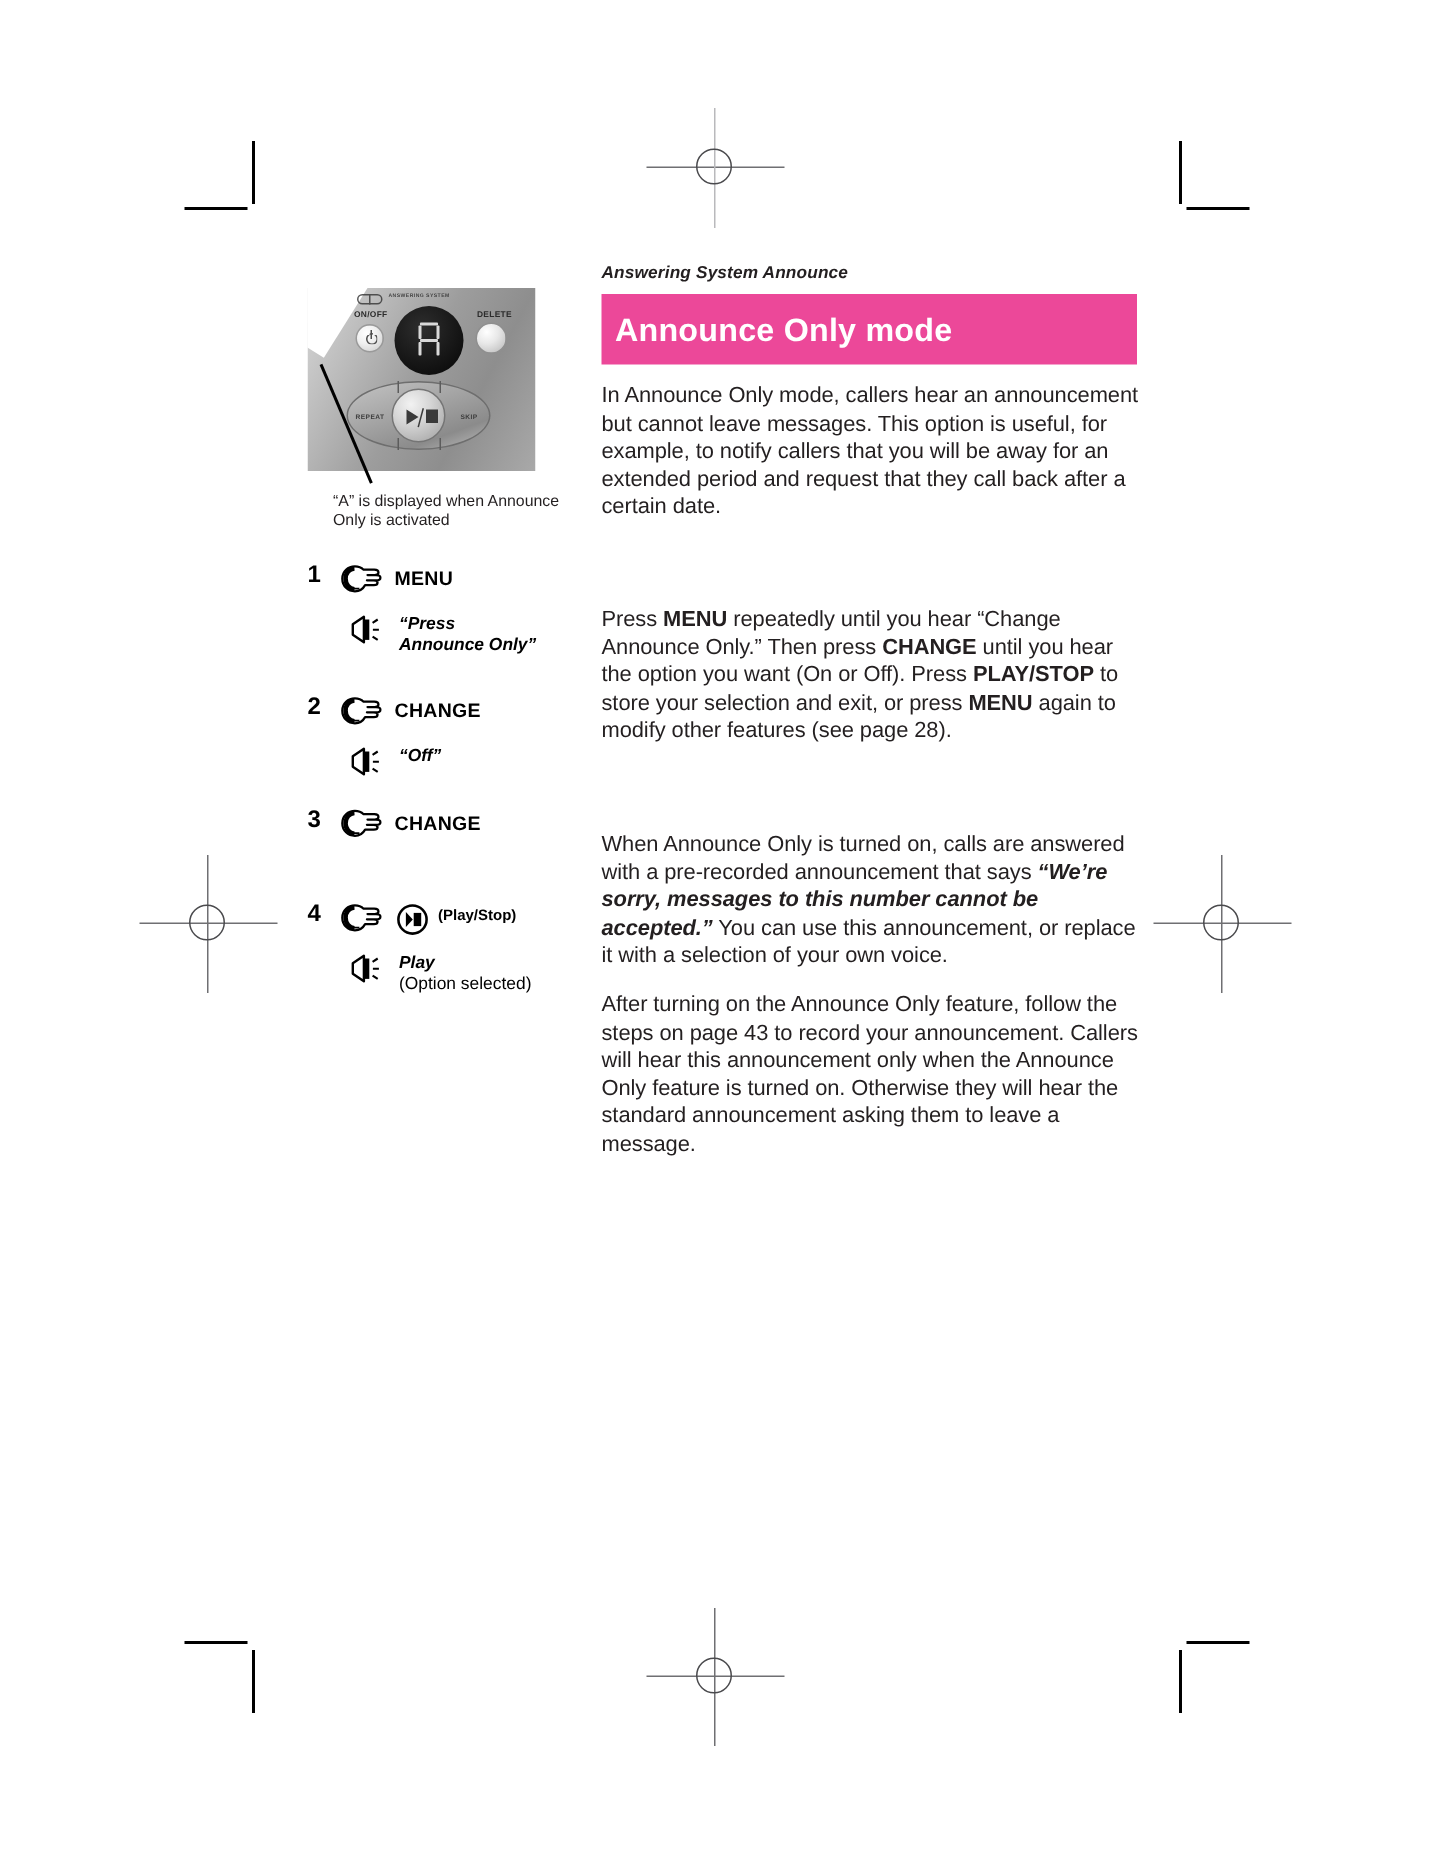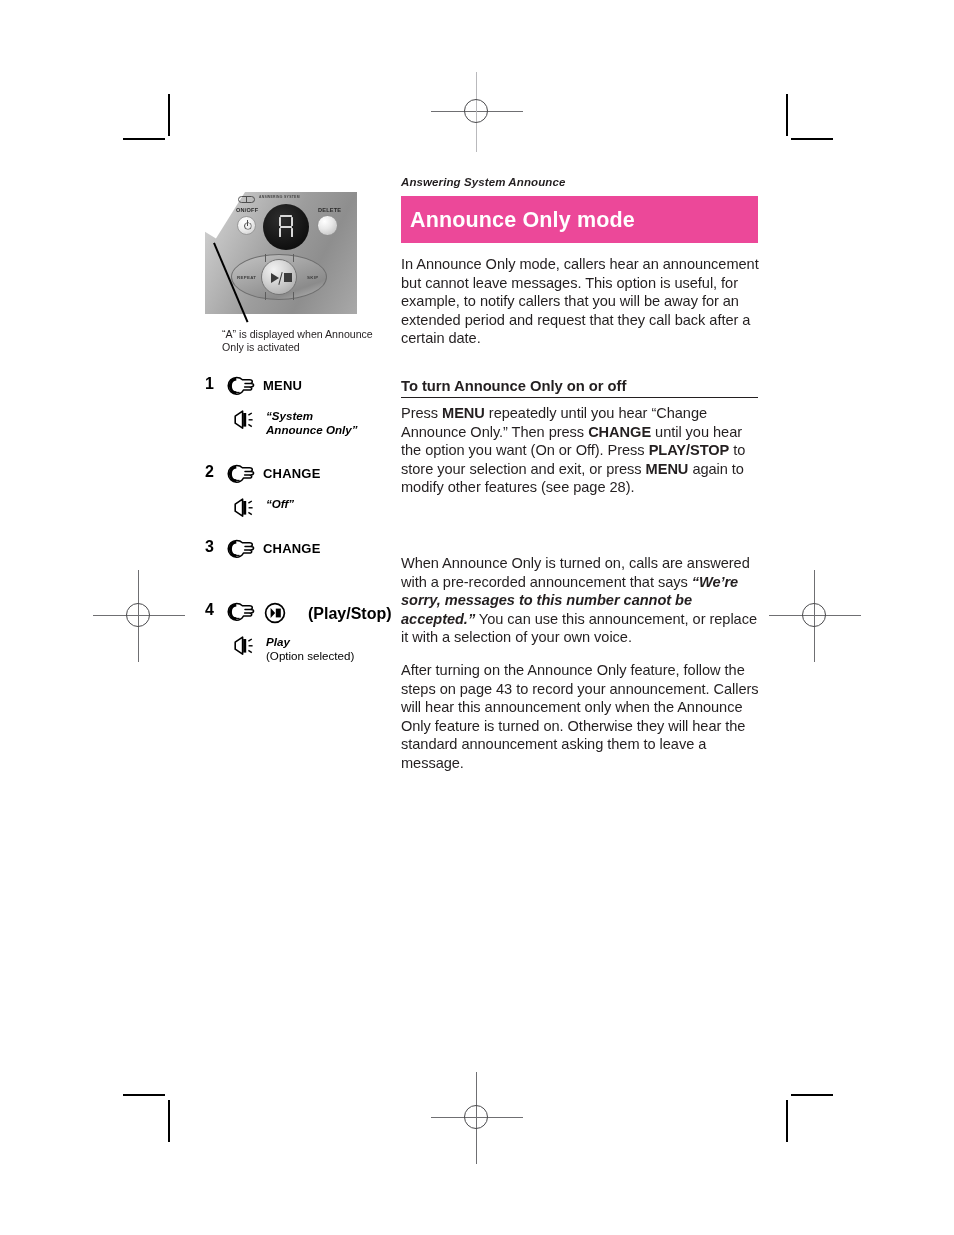--- a/index.html
+++ b/index.html
@@ -246,22 +246,22 @@
   .hand-icon { position: absolute; left: 25px; top: 1px; }
   .spk-row { position: relative; }
   .spk-icon { position: absolute; left: 33px; top: 1px; }
   .spk-text {
     position: absolute; left: 66px; top: 0;
     font-size: 11.6px; line-height: 13.6px;
     font-style: italic; font-weight: bold; color: #000;
   }
   .playstop-inline { position: absolute; left: 64px; top: 1px; }
   .playstop-label {
-    position: absolute; left: 108px; top: 4px;
-    font-size: 16px; font-weight: bold; color: #000;
+    position: absolute; left: 92px; top: 4px;
+    font-size: 10px; font-weight: bold; color: #000;
   }
 
   .page-number {
     position: absolute;
     left: 0; top: 1048px; width: 954px;
     text-align: center;
     font-size: 12.5px;
     font-style: italic;
     color: #3a3a3a;
   }
@@ -307,21 +307,20 @@
   <div class="running-head">Answering System Announce</div>
 
   <div class="title-band">
     <div class="title-text">Announce Only mode</div>
   </div>
 
   <div class="body-col" style="top:255px;">
     <p>In Announce Only mode, callers hear an announcement but cannot leave messages. This option is useful, for example, to notify callers that you will be away for an extended period and request that they call back after a certain date.</p>
   </div>
 
-  <div class="subhead" style="top:378px;">To turn Announce Only on or off</div>
   <div class="body-col" style="top:404px;">
     <p><span><span>Press </span><span class="b" style="font-weight: bold;">MENU</span><span> repeatedly until you hear “Change Announce Only.” Then press </span><span class="b" style="font-weight: bold;">CHANGE</span><span> until you hear the option you want (On or Off). Press </span><span class="b" style="font-weight: bold;">PLAY/STOP</span><span> to store your selection and exit, or press </span><span class="b" style="font-weight: bold;">MENU</span><span> again to modify other features (see page 28).</span></span></p>
   </div>
 
   <div class="body-col" style="top:554px;">
     <p><span><span>When Announce Only is turned on, calls are answered with a pre-recorded announcement  that says </span><span style="font-weight: bold; font-style: italic;">“We’re sorry, messages to this number cannot be accepted.”</span><span> You can use this announcement, or replace it with a selection of your own voice.</span></span></p>
     <p>After turning on the Announce Only feature, follow the steps on page 43 to record your announcement. Callers will hear this announcement only when the Announce Only feature is turned on. Otherwise they will hear the standard announcement asking them to leave a message.</p>
   </div>
 
   <div class="device-figure">
@@ -390,21 +389,21 @@
       <div class="spk-icon">
         <svg width="26" height="20" viewBox="0 0 26 20" aria-hidden="true">
           <path d="M2.2 6.2 L9.6 1.2 L9.6 18.2 L2.2 13.2 Z" fill="#ffffff" stroke="#000000" stroke-width="1.6" stroke-linejoin="round"></path>
           <rect x="10.2" y="3.0" width="3.0" height="13.6" fill="#000000"></rect>
           <path d="M15.4 5.2 L18.8 3.0" stroke="#000000" stroke-width="1.4"></path>
           <path d="M15.6 9.8 L19.6 9.8" stroke="#000000" stroke-width="1.4"></path>
           <path d="M15.4 14.4 L18.8 16.6" stroke="#000000" stroke-width="1.4"></path>
         </svg>
       </div>
       <div class="spk-text">
-        <span>“System</span><br>
+        <span>“Press</span><br>
         <span>Announce Only”</span>
       </div>
     </div>
 
     <div class="step-row" style="height:30px;margin-top:11px;">
       <div class="step-num">2</div>
       <div class="hand-icon">
         <svg width="32" height="20" viewBox="0 0 32 20" aria-hidden="true">
           <path d="M3.2 9.8 C3.2 5.0 7.0 1.6 11.6 1.6 C14.0 1.6 16.0 2.4 17.4 3.8 L24.5 3.8 C26.2 3.8 27.3 4.6 27.3 5.7 C27.3 6.7 26.3 7.4 24.8 7.4 L20.0 7.4 L25.6 7.4 C27.4 7.4 28.6 8.1 28.6 9.1 C28.6 10.1 27.5 10.9 25.8 10.9 L19.6 10.9 L24.0 10.9 C25.6 10.9 26.7 11.6 26.7 12.5 C26.7 13.4 25.7 14.1 24.2 14.1 L18.4 14.1 C17.0 16.6 14.5 18.2 11.6 18.2 C7.0 18.2 3.2 14.7 3.2 9.8 Z" fill="#ffffff" stroke="#000000" stroke-width="1.5" stroke-linejoin="round"></path>
           <path d="M11.3 3.0 C8.0 3.2 5.4 5.9 5.4 9.9 C5.4 13.8 8.0 16.6 11.3 16.8" fill="none" stroke="#000000" stroke-width="3"></path>

